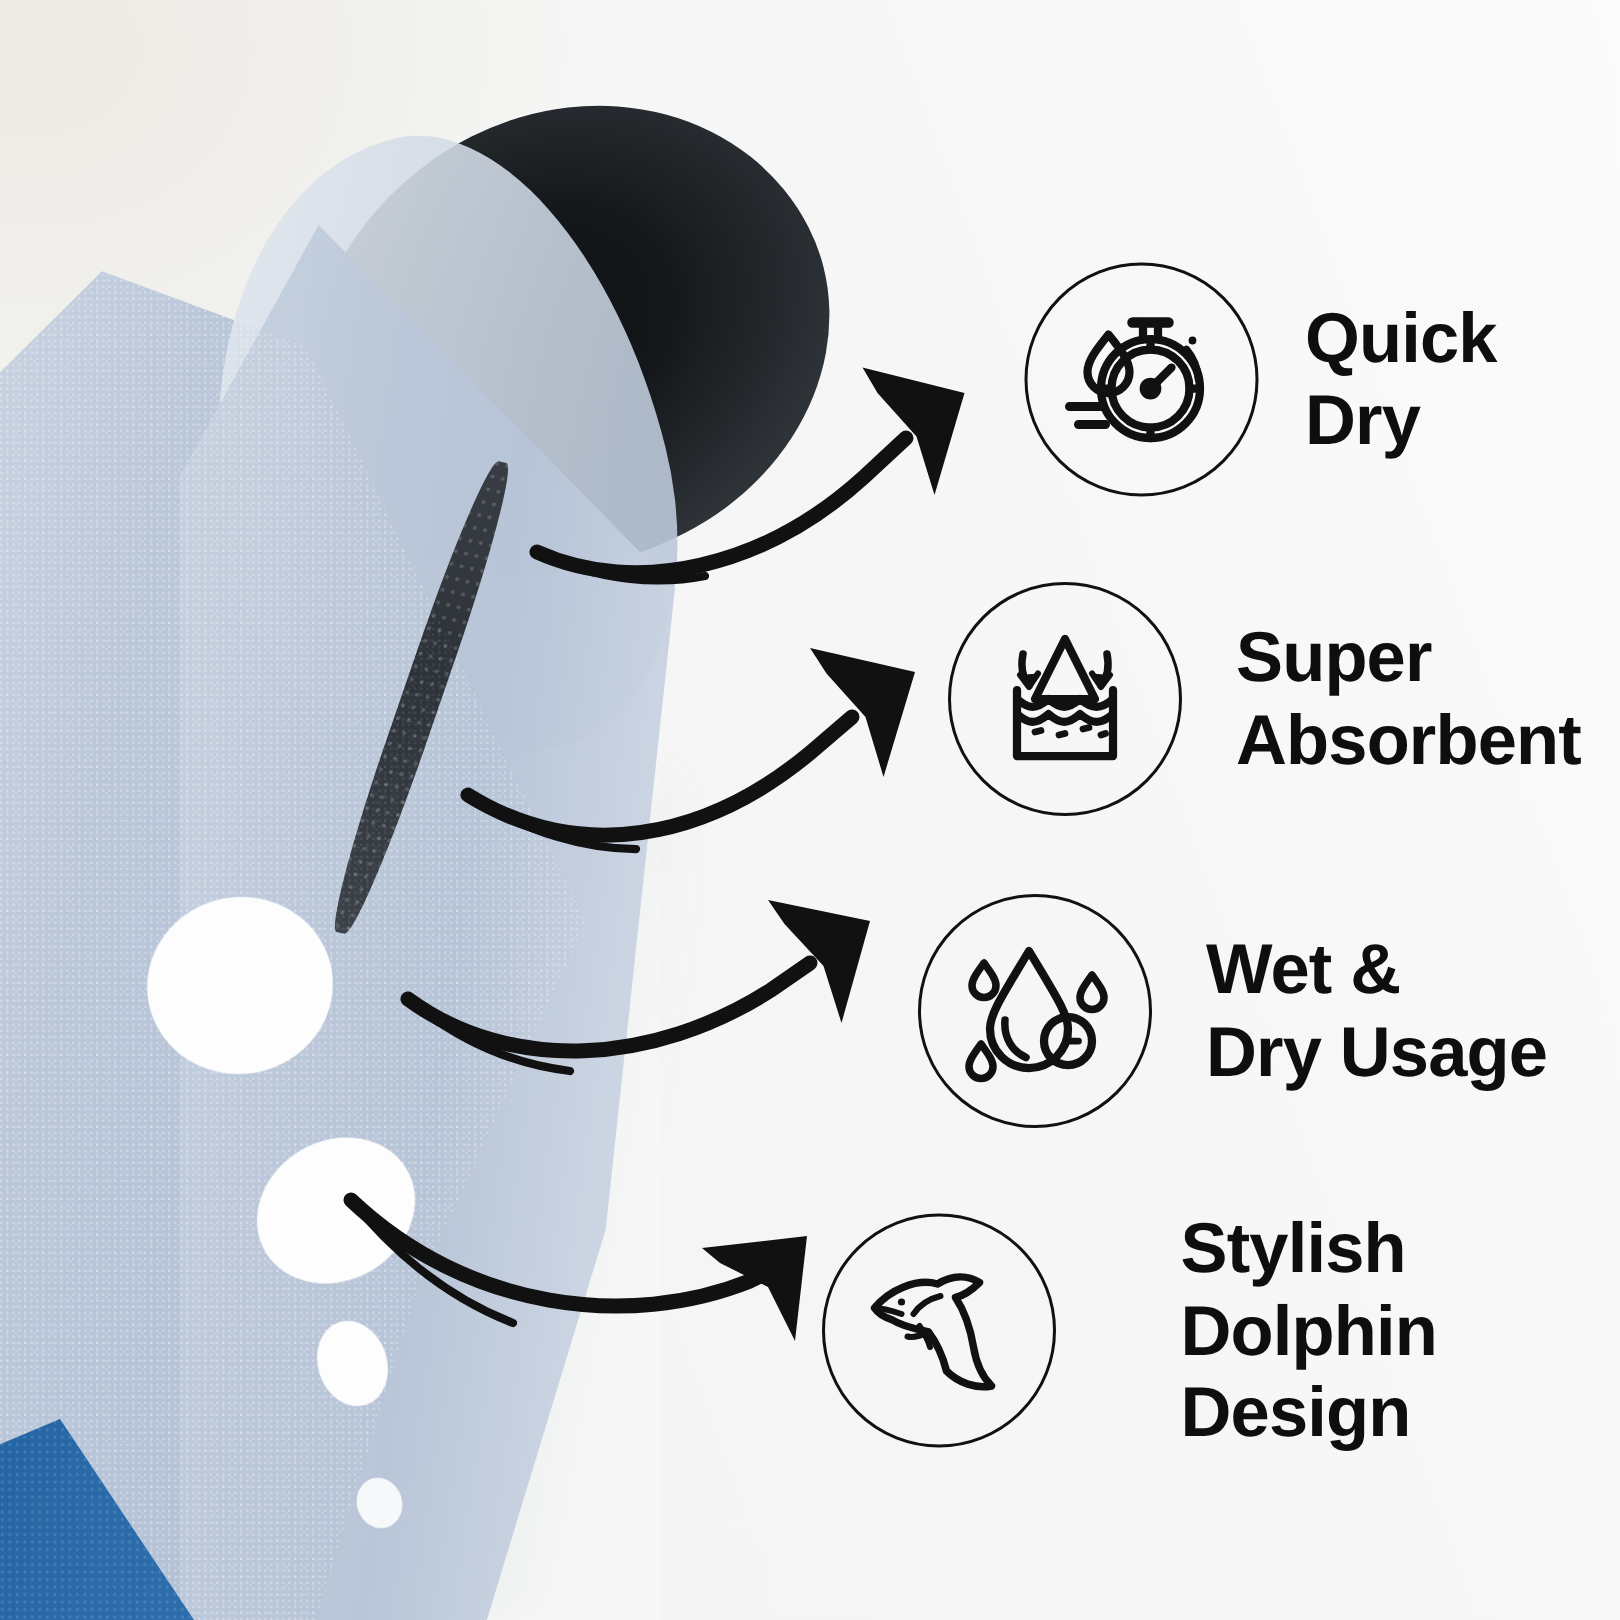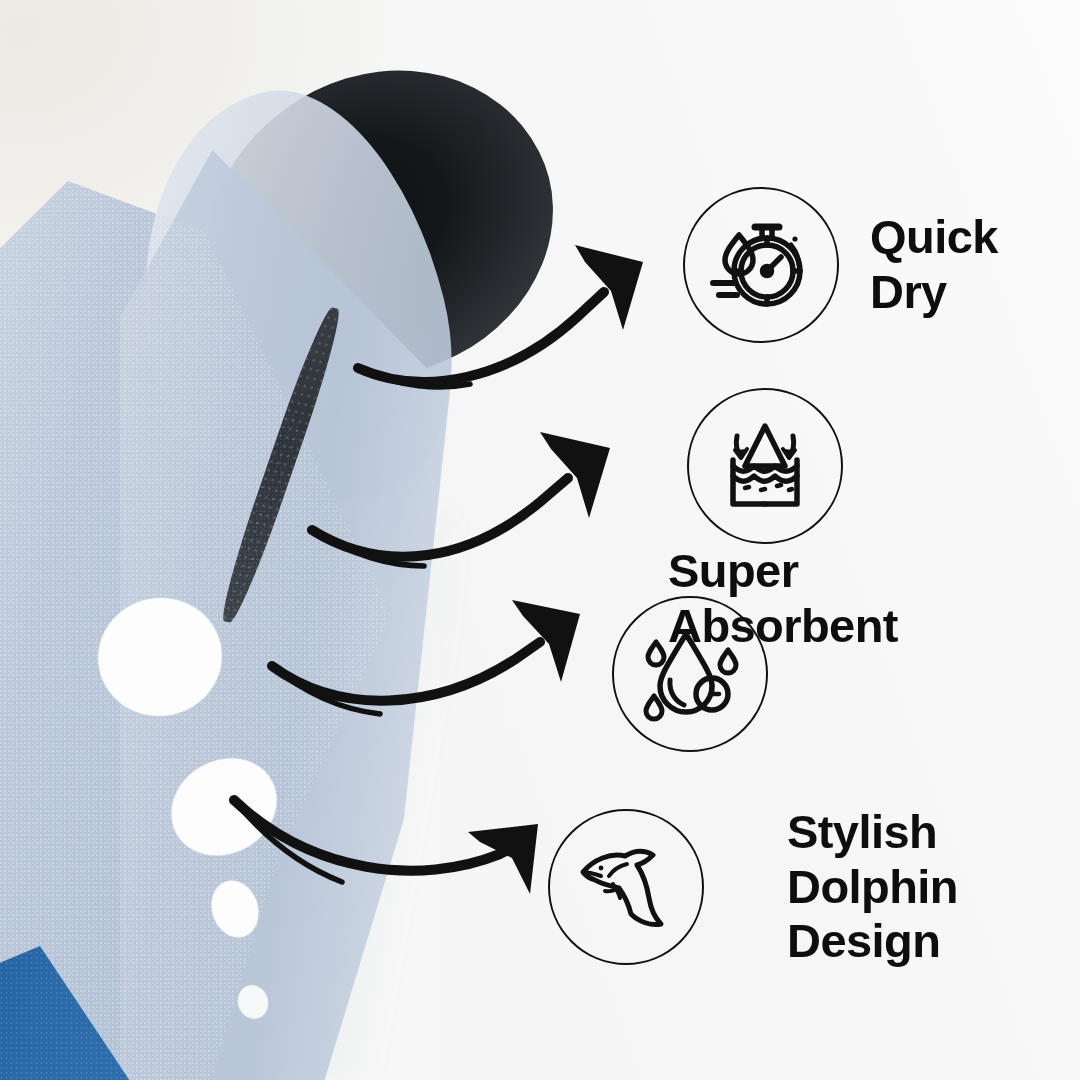--- a/index.html
+++ b/index.html
@@ -145,25 +145,25 @@
     display:flex;align-items:center;justify-content:center;
     background:transparent;
   }
   .f-label{
     font-weight:800;color:#0e0e0e;
     letter-spacing:-0.012em;line-height:1.16;
     white-space:pre-line;
     font-family:"Liberation Sans",sans-serif;
   }
 
-  #feature-0{left:683px;top:187px;align-items:center;}
+  #feature-0{left:683px;top:175px;align-items:center;}
   #feature-0 .f-circle{width:152px;height:152px;}
   #feature-0 .f-label{font-size:47px;margin-left:31px;}
 
-  #feature-1{left:632px;top:388px;flex-direction:column;}
+  #feature-1{left:632px;top:388px;}
   #feature-1 .f-circle{width:152px;height:152px;}
   #feature-1 .f-label{font-size:47px;margin-left:36px;}
 
   #feature-2{left:612px;top:596px;}
   #feature-2 .f-circle{width:152px;height:152px;}
   #feature-2 .f-label{font-size:47px;margin-left:36px;}
 
   #feature-3{left:548px;top:805px;gap:47px;}
   #feature-3 .f-circle{width:152px;height:152px;}
   #feature-3 .f-label{font-size:47px;margin-left:36px;}
@@ -272,20 +272,22 @@
           <path d="M52 16 C34 46 26 58 26 68 a26 26 0 0 0 52 0 c0 -10 -8 -22 -26 -52 z"></path>
           <path d="M36 62 c-1 12 5 21 14 25" stroke-width="5"></path>
           <circle cx="78" cy="76" r="16"></circle>
           <path d="M78 66 v10 h7" stroke-width="4.5"></path>
           <path d="M22 24 c-5 7 -8 11 -8 15 a8 8 0 0 0 16 0 c0 -4 -3 -8 -8 -15 z" stroke-width="5"></path>
           <path d="M94 32 c-5 7 -8 11 -8 15 a8 8 0 0 0 16 0 c0 -4 -3 -8 -8 -15 z" stroke-width="5"></path>
           <path d="M20 78 c-5 7 -8 11 -8 15 a8 8 0 0 0 16 0 c0 -4 -3 -8 -8 -15 z" stroke-width="5"></path>
         </g>
       </svg>
     </div>
+    <div class="f-label">Wet &amp;
+Dry Usage</div>
   </div>
 
   <div class="feature" id="feature-3">
     <div class="f-circle">
       <svg width="118" height="118" viewBox="0 0 118 118">
         <g fill="none" stroke="#111" stroke-width="5" stroke-linecap="round" stroke-linejoin="round">
           <path d="M16 44 C26 32 44 24 58 28 C68 22 78 22 86 27 C80 33 74 36 70 37
                    C76 46 80 58 82 70 C84 82 88 90 94 96
                    C84 98 72 94 64 86 C62 78 58 68 52 60
                    C44 58 34 56 28 52 C22 50 18 47 16 44 Z"></path>

